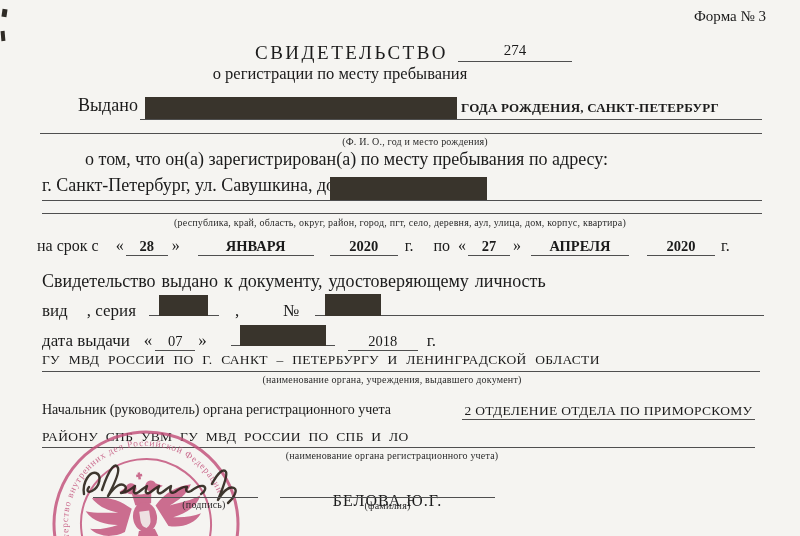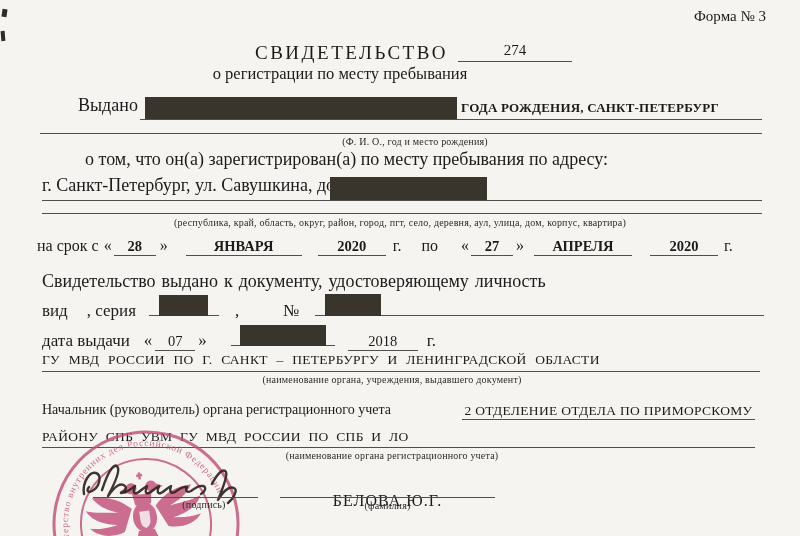--- a/index.html
+++ b/index.html
@@ -54,28 +54,28 @@
   <div class="abs" style="left:42px;top:149px;font-size:18px;margin-left:43px;">о том, что он(а) зарегистрирован(а) по месту пребывания по адресу:</div>
 
   <div class="abs" style="left:42px;top:175px;font-size:18px;">г. Санкт-Петербург, ул. Савушкина, дом</div>
   <div class="abs redact" style="left:330px;top:177px;width:157px;height:23px;"></div>
   <div class="hline" style="left:42px;top:200px;width:720px;"></div>
 
   <div class="hline" style="left:42px;top:213px;width:720px;"></div>
   <div class="abs cap" style="left:42px;top:217px;width:716px;">(республика, край, область, округ, район, город, пгт, село, деревня, аул, улица, дом, корпус, квартира)</div>
 
   <div class="abs baseline-row" style="left:37px;top:237px;width:726px;font-size:16px;">
-    <span style="margin-right:5px;">на срок с</span>
+    <span style="margin-right:17px;">на срок с</span>
     <span>«</span>
     <span class="uline b" style="width:42px;font-size:14.5px;margin:0 4px 0 2px;">28</span>
     <span style="margin-right:18px;">»</span>
     <span class="uline b" style="width:116px;font-size:14.5px;margin-right:16px;">ЯНВАРЯ</span>
     <span class="uline b" style="width:68px;font-size:14.5px;margin-right:7px;">2020</span>
     <span style="margin-right:20px;">г.</span>
-    <span style="margin-right:23px;">по</span>
+    <span style="margin-right:8px;">по</span>
     <span>«</span>
     <span class="uline b" style="width:42px;font-size:14.5px;margin:0 3px 0 2px;">27</span>
     <span style="margin-right:10px;">»</span>
     <span class="uline b" style="width:98px;font-size:14.5px;margin-right:18px;">АПРЕЛЯ</span>
     <span class="uline b" style="width:68px;font-size:14.5px;margin-right:6px;">2020</span>
     <span>г.</span>
   </div>
 
   <div class="abs" style="left:42px;top:271px;font-size:18px;word-spacing:1.5px;">Свидетельство выдано к документу, удостоверяющему личность</div>
 

